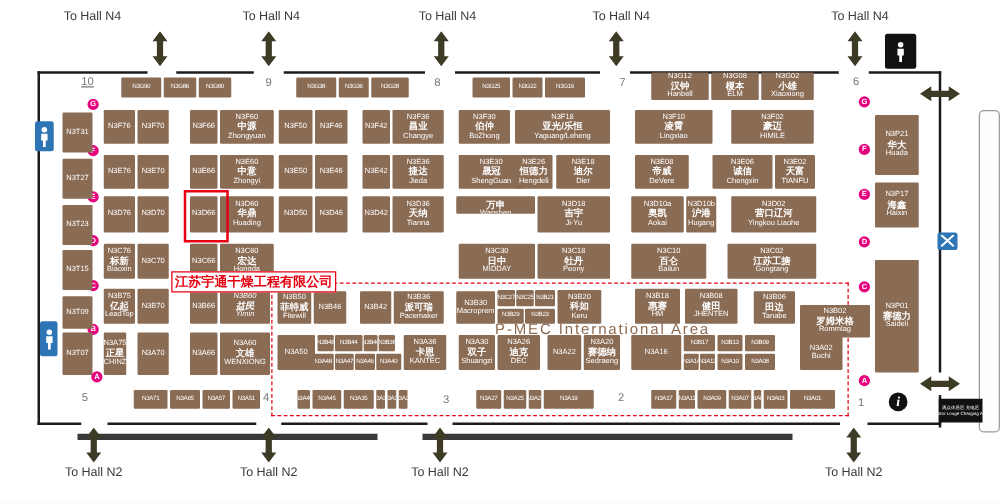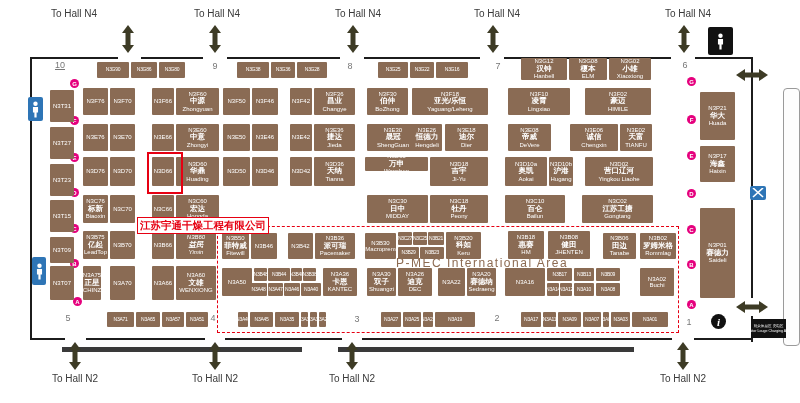--- a/index.html
+++ b/index.html
@@ -72,21 +72,21 @@
     <div class="ghost" style="left: 783px; top: 88px; width: 15px; height: 256px;"></div>
     <div class="hall-label" style="left: 74px; top: 8px;">To Hall N4</div>
     <div class="hall-label" style="left: 217px; top: 8px;">To Hall N4</div>
     <div class="hall-label" style="left: 358px; top: 8px;">To Hall N4</div>
     <div class="hall-label" style="left: 497px; top: 8px;">To Hall N4</div>
     <div class="hall-label" style="left: 688px; top: 8px;">To Hall N4</div>
     <div class="hall-label" style="left: 75px; top: 373px;">To Hall N2</div>
     <div class="hall-label" style="left: 215px; top: 373px;">To Hall N2</div>
     <div class="hall-label" style="left: 352px; top: 373px;">To Hall N2</div>
     <div class="hall-label" style="left: 683px; top: 373px;">To Hall N2</div>
-    <div class="num" style="left: 60px; top: 60px; text-decoration: underline;">10</div>
+    <div class="num" style="left: 70px; top: 60px; text-decoration: underline;">10</div>
     <div class="num" style="left: 215px; top: 61px;">9</div>
     <div class="num" style="left: 350px; top: 61px;">8</div>
     <div class="num" style="left: 498px; top: 61px;">7</div>
     <div class="num" style="left: 685px; top: 60px;">6</div>
     <div class="num" style="left: 68px; top: 313px;">5</div>
     <div class="num" style="left: 213px; top: 313px;">4</div>
     <div class="num" style="left: 357px; top: 314px;">3</div>
     <div class="num" style="left: 497px; top: 313px;">2</div>
     <div class="num" style="left: 689px; top: 317px;">1</div>
     <div class="badge" style="left: 70px; top: 79px;">G</div>
@@ -478,21 +478,21 @@
     <div class="booth" style="left: 548px; top: 231px; width: 42px; height: 28px;">
       <div class="bid">N3B08</div>
       <div class="bcn">健田</div>
       <div class="ben">JHENTEN</div>
     </div>
     <div class="booth" style="left: 603px; top: 233px; width: 33px; height: 26px;">
       <div class="bid">N3B06</div>
       <div class="bcn">田边</div>
       <div class="ben">Tanabe</div>
     </div>
-    <div class="booth" style="left: 640px; top: 233px; width: 36px; height: 26px;">
+    <div class="booth" style="left: 640px; top: 244px; width: 56px; height: 26px;">
       <div class="bid">N3B02</div>
       <div class="bcn">罗姆米格</div>
       <div class="ben">Rommlag</div>
     </div>
     <div class="booth" style="left: 83px; top: 266px; width: 18px; height: 34px;">
       <div class="bid">N3A75</div>
       <div class="bcn">正星</div>
       <div class="ben">CHINZ</div>
     </div>
     <div class="booth" style="left: 110px; top: 266px; width: 25px; height: 34px;">

